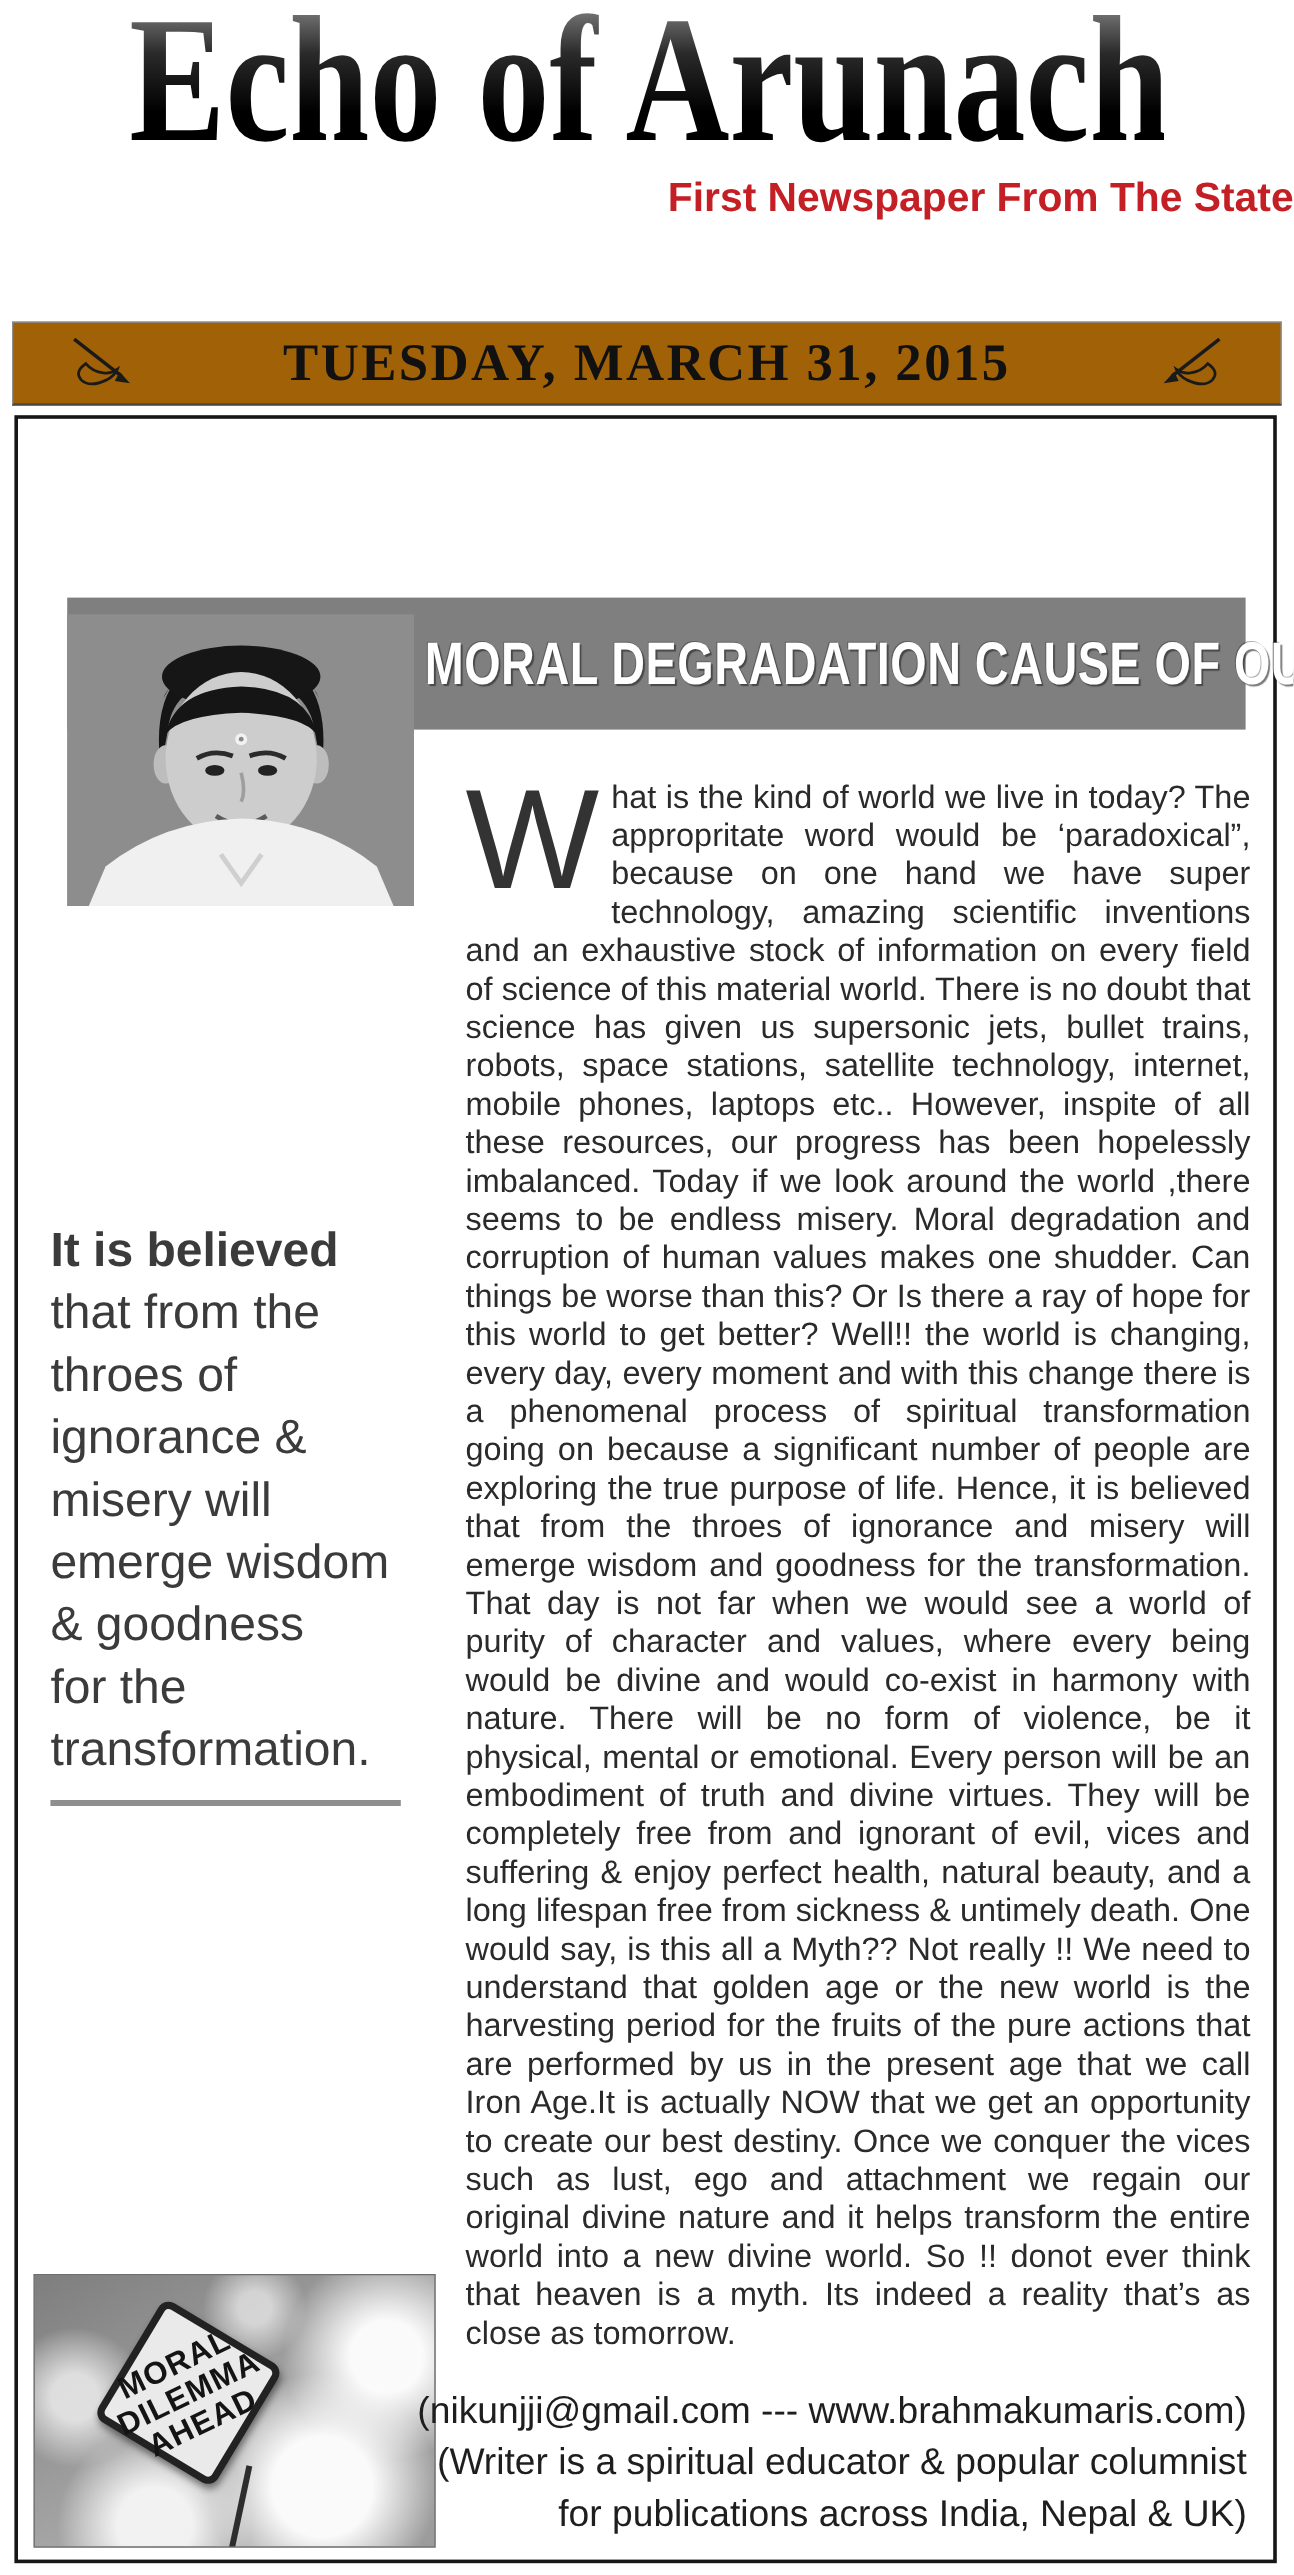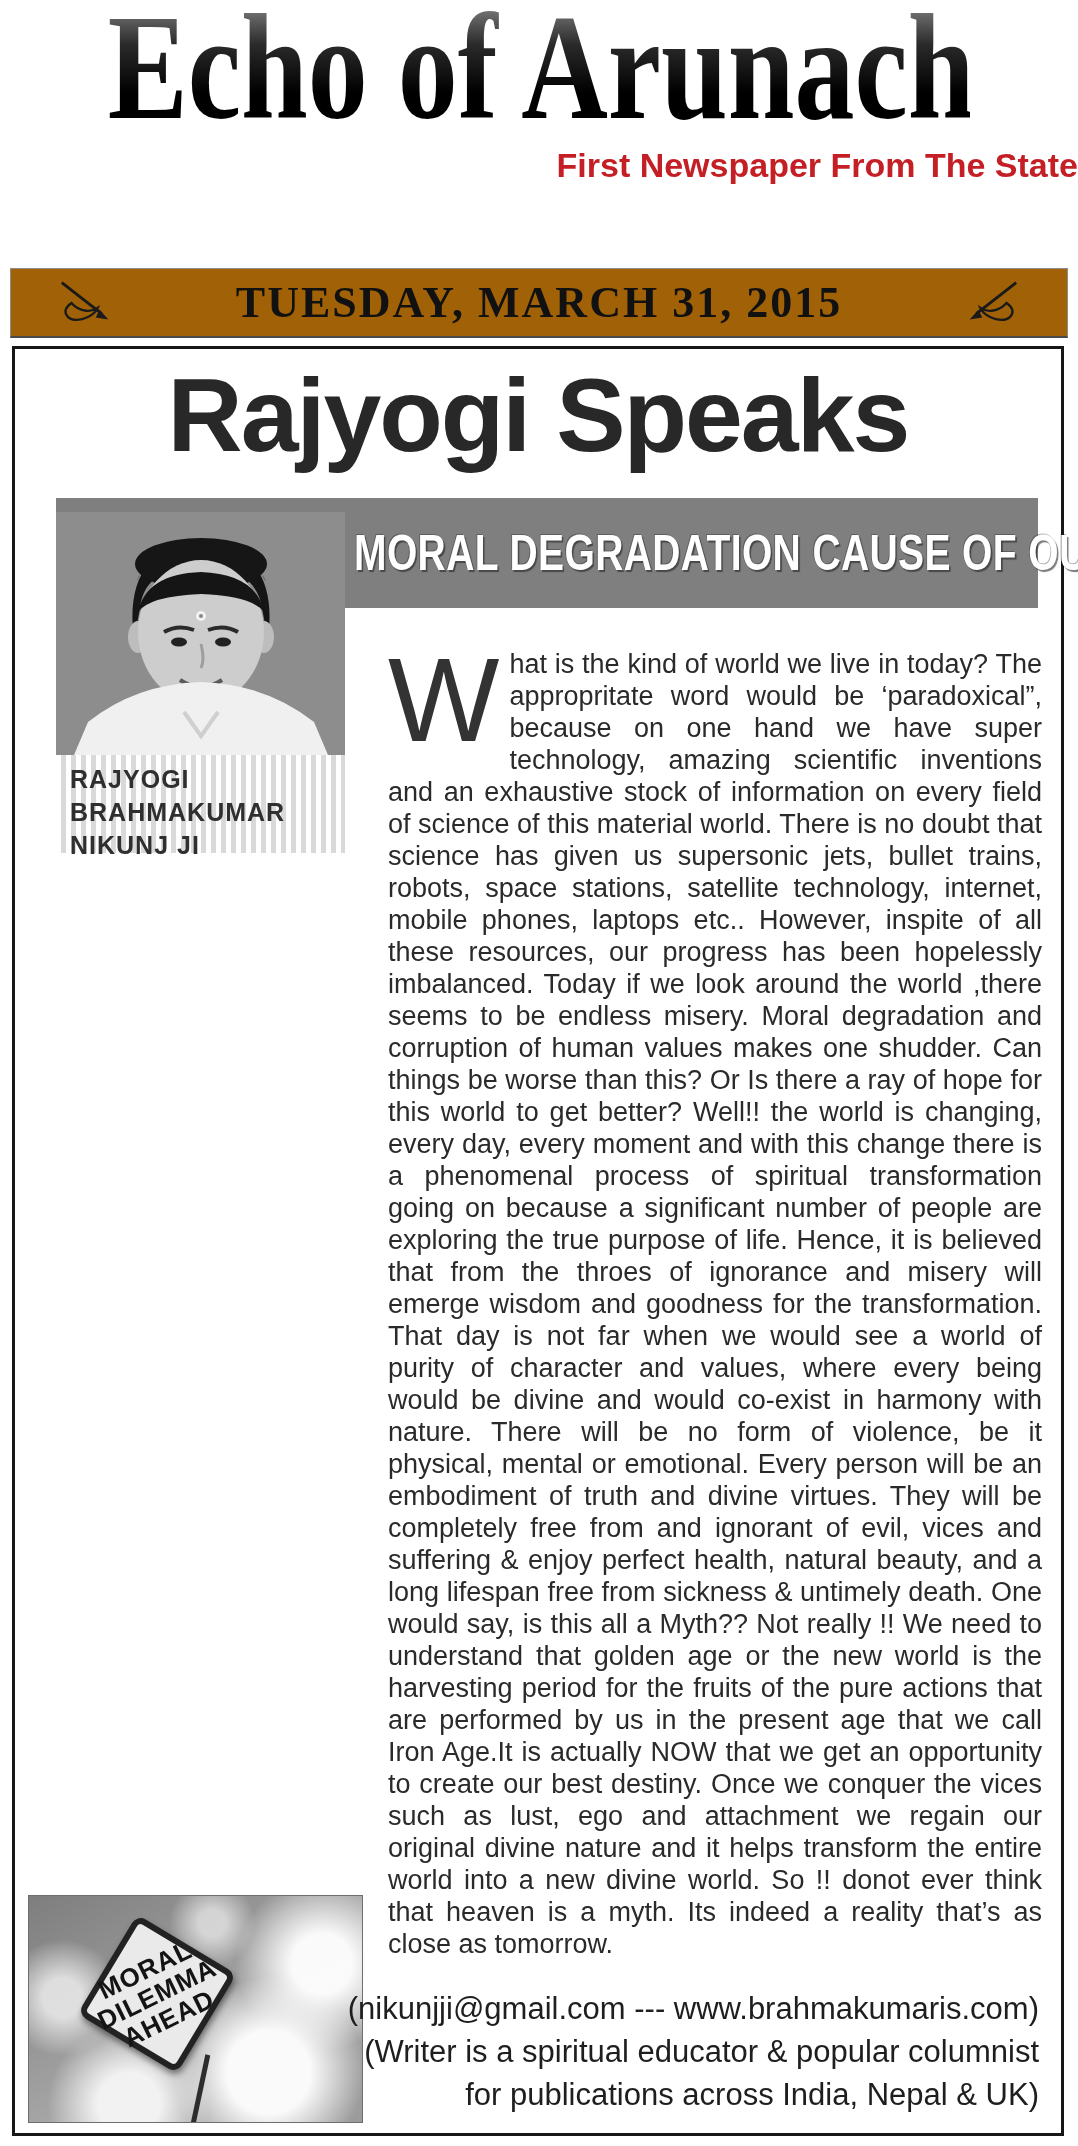--- a/index.html
+++ b/index.html
@@ -138,21 +138,20 @@
       <svg viewBox="0 0 64 48" width="62" height="48">
         <line x1="6" y1="3" x2="47" y2="35" stroke="#1a1a1a" stroke-width="3"></line>
         <polygon points="45,31 54,41 41,39" fill="#1a1a1a"></polygon>
         <path d="M16,24 q-10,7 -4,14 q7,7 22,0 q7,-4 9,-9 q-6,4 -12,3 q-9,-1 -15,-8 z" fill="none" stroke="#1a1a1a" stroke-width="2.4"></path>
       </svg>
     </span>
   </div>
 
   <div class="article-box">
 
-    <h1 class="headline">Rajyogi Speaks</h1>
 
     <div class="kicker-banner">
       <div class="kicker">MORAL DEGRADATION CAUSE OF OUR MISERY</div>
     </div>
 
     <div class="author-photo">
       <svg viewBox="0 0 289 243" width="289" height="243">
         <rect x="0" y="0" width="289" height="243" fill="#8d8d8d"></rect>
 
         <path d="M78,128 Q66,36 144,30 Q224,36 212,128 L206,96 Q200,56 144,52 Q88,56 84,96 Z" fill="#151515"></path>
@@ -175,24 +174,32 @@
 
         <path d="M145,132 q4,16 0,24" stroke="#9e9e9e" stroke-width="3" fill="none"></path>
         <path d="M124,168 q21,14 42,0" stroke="#5a5a5a" stroke-width="4" fill="none"></path>
 
         <rect x="126" y="182" width="38" height="26" fill="#bfbfbf"></rect>
         <path d="M18,243 L32,210 Q80,172 145,170 Q210,172 258,210 L272,243 Z" fill="#f0f0f0"></path>
         <path d="M128,200 L145,224 L162,200" fill="none" stroke="#cfcfcf" stroke-width="4"></path>
       </svg>
     </div>
 
-    <div class="photo-caption">RAJYOGI
-BRAHMAKUMAR
-NIKUNJ JI</div>
-
+
+    <div class="pullquote">
+      <span class="pq-lead">It is believed</span><span>that from the
+throes of
+ignorance &amp;
+misery will
+emerge wisdom
+&amp; goodness
+for the
+transformation.</span>
+      <div class="pq-rule"></div>
+    </div>
 
     <div class="bodytext">
       <span class="dropcap">W</span><span>hat is the kind of world we live in today? The appropritate word would be ‘paradoxical”, because on one hand we have super technology, amazing scientific inventions and an exhaustive stock of information on every field of science of this material world. There is no doubt that science has given us supersonic jets, bullet trains, robots, space stations, satellite technology, internet, mobile phones, laptops etc.. However, inspite of all these resources, our progress has been hopelessly imbalanced. Today if we look around the world ,there seems to be endless misery. Moral degradation and corruption of human values makes one shudder. Can things be worse than this? Or Is there a ray of hope for this world to get better? Well!! the world is changing, every day, every moment and with this change there is a phenomenal process of spiritual transformation going on because a significant number of people are exploring the true purpose of life. Hence, it is believed that from the throes of ignorance and misery will emerge wisdom and goodness for the transformation. That day is not far when we would see a world of purity of character and values, where every being would be divine and would co-exist in harmony with nature. There will be no form of violence, be it physical, mental or emotional. Every person will be an embodiment of truth and divine virtues. They will be completely free from and ignorant of evil, vices and suffering &amp; enjoy perfect health, natural beauty, and a long lifespan free from sickness &amp; untimely death. One would say, is this all a Myth?? Not really !! We need to understand that golden age or the new world is the harvesting period for the fruits of the pure actions that are performed by us in the present age that we call Iron Age.It is actually NOW that we get an opportunity to create our best destiny. Once we conquer the vices such as lust, ego and attachment we regain our original divine nature and it helps transform the entire world into a new divine world. So !! donot ever think that heaven is a myth. Its indeed a reality that’s as close as tomorrow.</span>
     </div>
 
     <div class="sign-photo">
       <div class="sign">
         <div class="sign-face"></div>
         <div class="sign-label">MORAL
 DILEMMA

